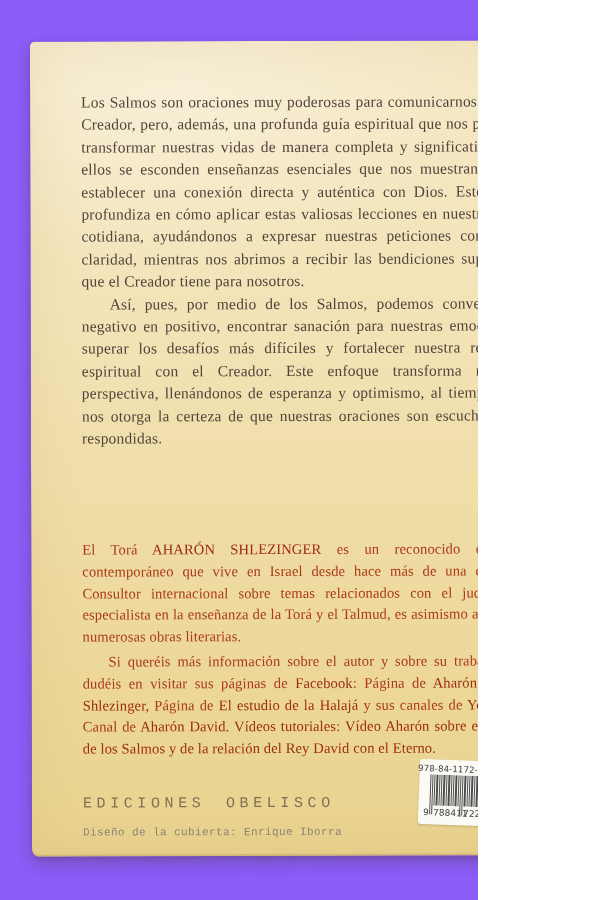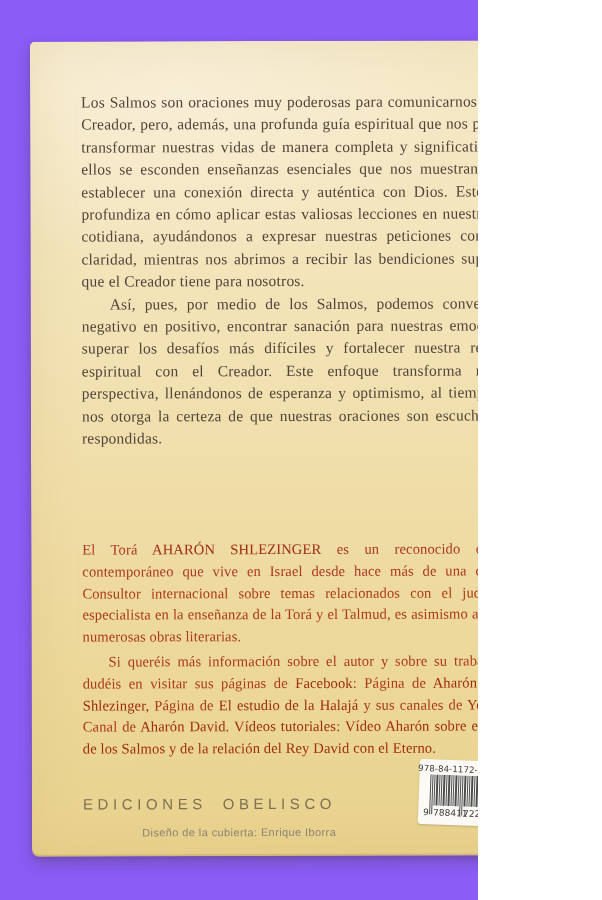--- a/index.html
+++ b/index.html
@@ -51,22 +51,21 @@
     line-height: 21.8px;
     text-align: justify;
     letter-spacing: 0.1px;
   }
   .bio p + p { text-indent: 26px; margin-top: 3px; }
   .bio .b { font-weight: normal; color: #9e2d0f; }
   .publisher {
     position: absolute;
     left: 51px;
     top: 754px;
-    font-family: Liberation Sans, sans-serif;
-    text-align: right;
+    font-family: Liberation Mono, monospace;
   }
   .publisher .pubname {
     font-size: 15px;
     letter-spacing: 4.6px;
     word-spacing: 7px;
     color: #7d7154;
   }
   .publisher .credit {
     margin-top: 14px;
     font-size: 11px;

